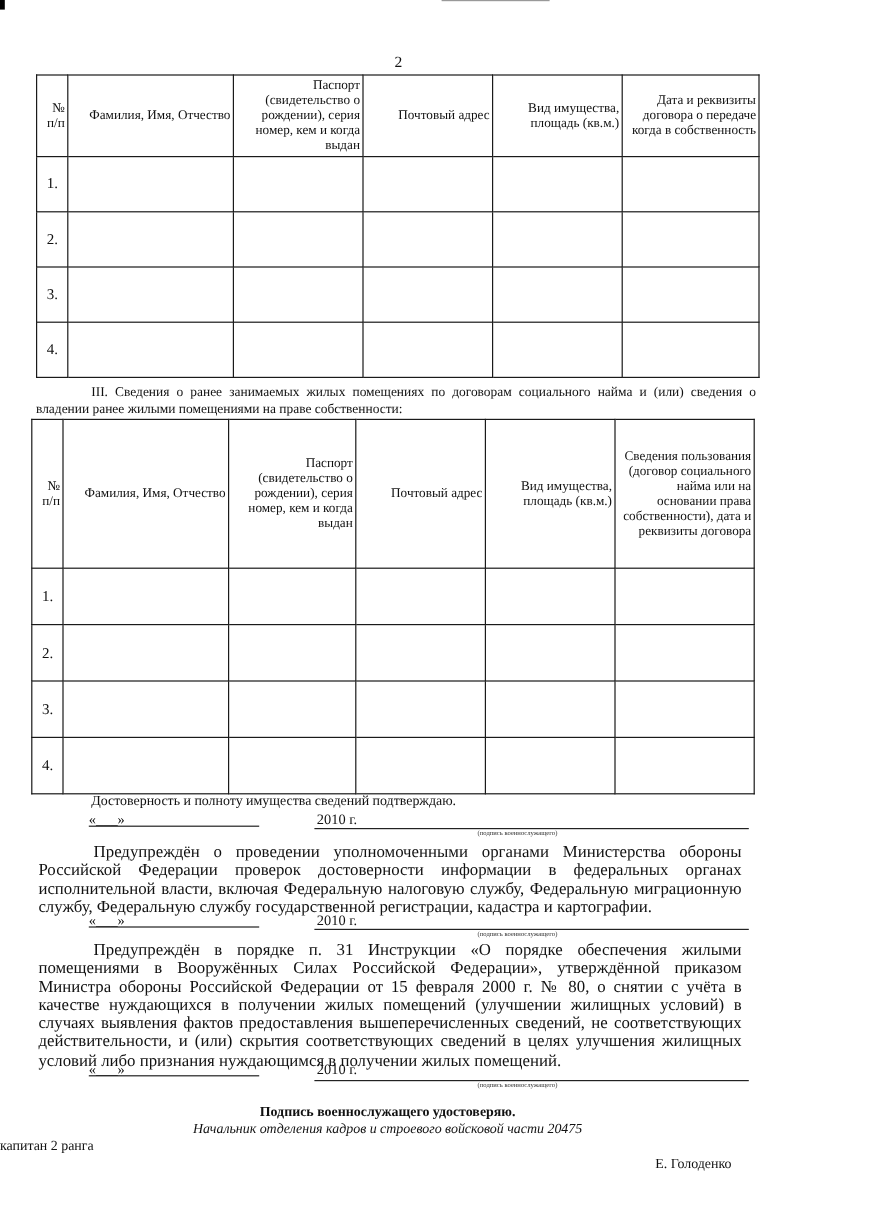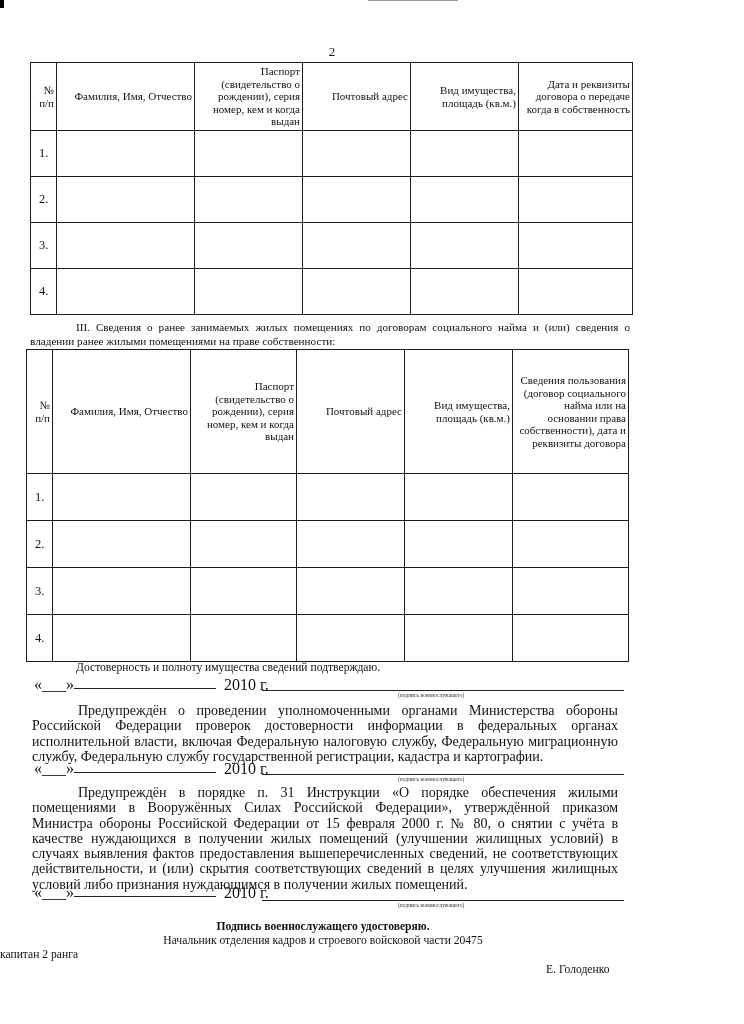--- a/index.html
+++ b/index.html
@@ -13,25 +13,25 @@
     position: absolute; border-collapse: collapse; table-layout: fixed;
     font-size: 11px; line-height: 12.5px;
   }
   table.grid td, table.grid th {
     border: 1.6px solid #1a1a1a; padding: 0 2px; text-align: right; vertical-align: middle;
     font-weight: normal;
   }
   table.grid td.num { text-align: left; padding-left: 8px; font-size: 12.5px; }
   .para { font-size: 14px; line-height: 15.3px; text-align: justify; }
   .indent { text-indent: 46px; }
-  .sigline { font-size: 16px; }
+  .sigline { font-size: 12px; margin-left: 40px; }
   .line { position: absolute; border-bottom: 1px solid #222; height: 0; }
   .caption { position: absolute; font-size: 5.5px; color: #333; }
   .footer-b { font-weight: bold; font-size: 11.6px; }
-  .footer-i { font-size: 11.6px; }
+  .footer-i { font-style: italic; font-size: 11.6px; }
   .footer { font-size: 11.6px; }
   .scan-mark { position: absolute; background: #000; }
 </style>
 </head>
 <body>
 
 <div class="scan-mark" style="left:0;top:0;width:4px;height:8px;"></div>
 <div class="scan-mark" style="left:368px;top:0;width:90px;height:1px;background:#999;"></div>
 
 <div class="abs page-num">2</div>

